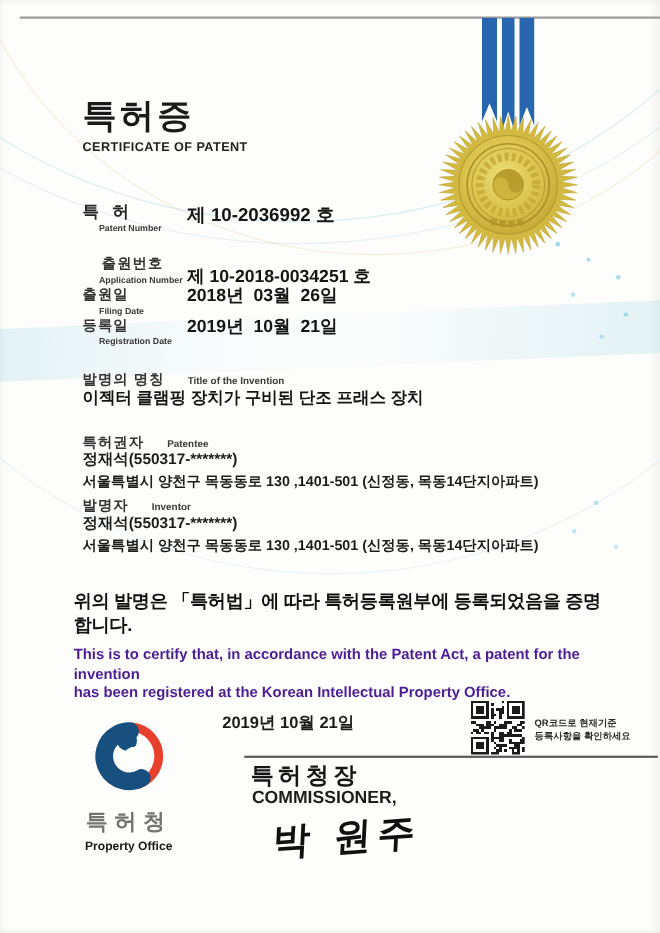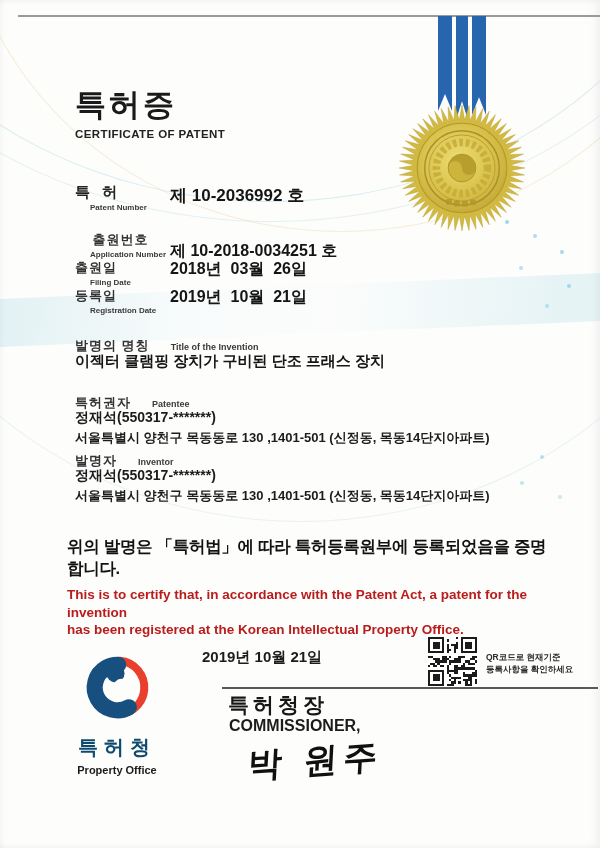--- a/index.html
+++ b/index.html
@@ -42,25 +42,25 @@
   .lbl-ko.big{font-size:15px;letter-spacing:4px;color:#222;}
   .lbl-en{font-size:8px;font-weight:700;color:#3a3a3a;margin-top:1px;padding-left:15px;}
   .val{position:absolute;left:170px;font-size:16px;font-weight:700;white-space:pre;color:#151515;}
   .val.big{font-size:17px;}
   .inline-lbl .lbl-en{display:inline;font-size:9px;margin-left:6px;}
   .inline-lbl .lbl-ko{display:inline;}
   .block-val{font-size:15px;font-weight:700;color:#151515;}
   .name-line{font-size:14px;font-weight:700;}
   .addr-line{font-size:13px;font-weight:700;margin-top:3px;}
   .stmt-ko{font-size:16.5px;font-weight:700;letter-spacing:-.3px;color:#111;}
-  .stmt-en{font-size:13.5px;font-weight:700;line-height:17.5px;color:#b91c1c;margin-top:6px;}
+  .stmt-en{font-size:13.5px;font-weight:700;line-height:17.5px;color:#4c1d95;margin-top:6px;}
   
   .logo-svg{position:absolute;left:84px;top:654px;width:67px;height:67px;}
   .agency-ko{position:absolute;left:53px;top:734px;width:128px;text-align:center;
-    font-size:20px;font-weight:600;letter-spacing:6px;color:#0c4a6e;}
+    font-size:20px;font-weight:600;letter-spacing:6px;color:#737373;}
   .agency-en{position:absolute;left:36px;top:763px;width:162px;text-align:center;
     font-size:11px;font-weight:700;line-height:14px;color:#1a1a1a;}
   .issue-date{position:absolute;left:202px;top:648px;font-size:15px;font-weight:600;}
   .qr{position:absolute;left:428px;top:637px;width:49px;height:49px;}
   .qr-caption{position:absolute;left:486px;top:651px;width:110px;
     font-size:8.5px;font-weight:700;line-height:12px;color:#2a2a2a;}
   .footer-line{position:absolute;left:222px;top:687px;width:376px;height:2px;background:#3c3c3c;opacity:.85;}
   .comm-ko{position:absolute;left:228px;top:691px;font-size:21px;font-weight:800;letter-spacing:4px;color:#161616;}
   .comm-en1{position:absolute;left:229px;top:717px;font-size:16px;font-weight:700;}
   .comm-en2{position:absolute;left:229px;top:730px;font-size:10.5px;font-weight:700;}

